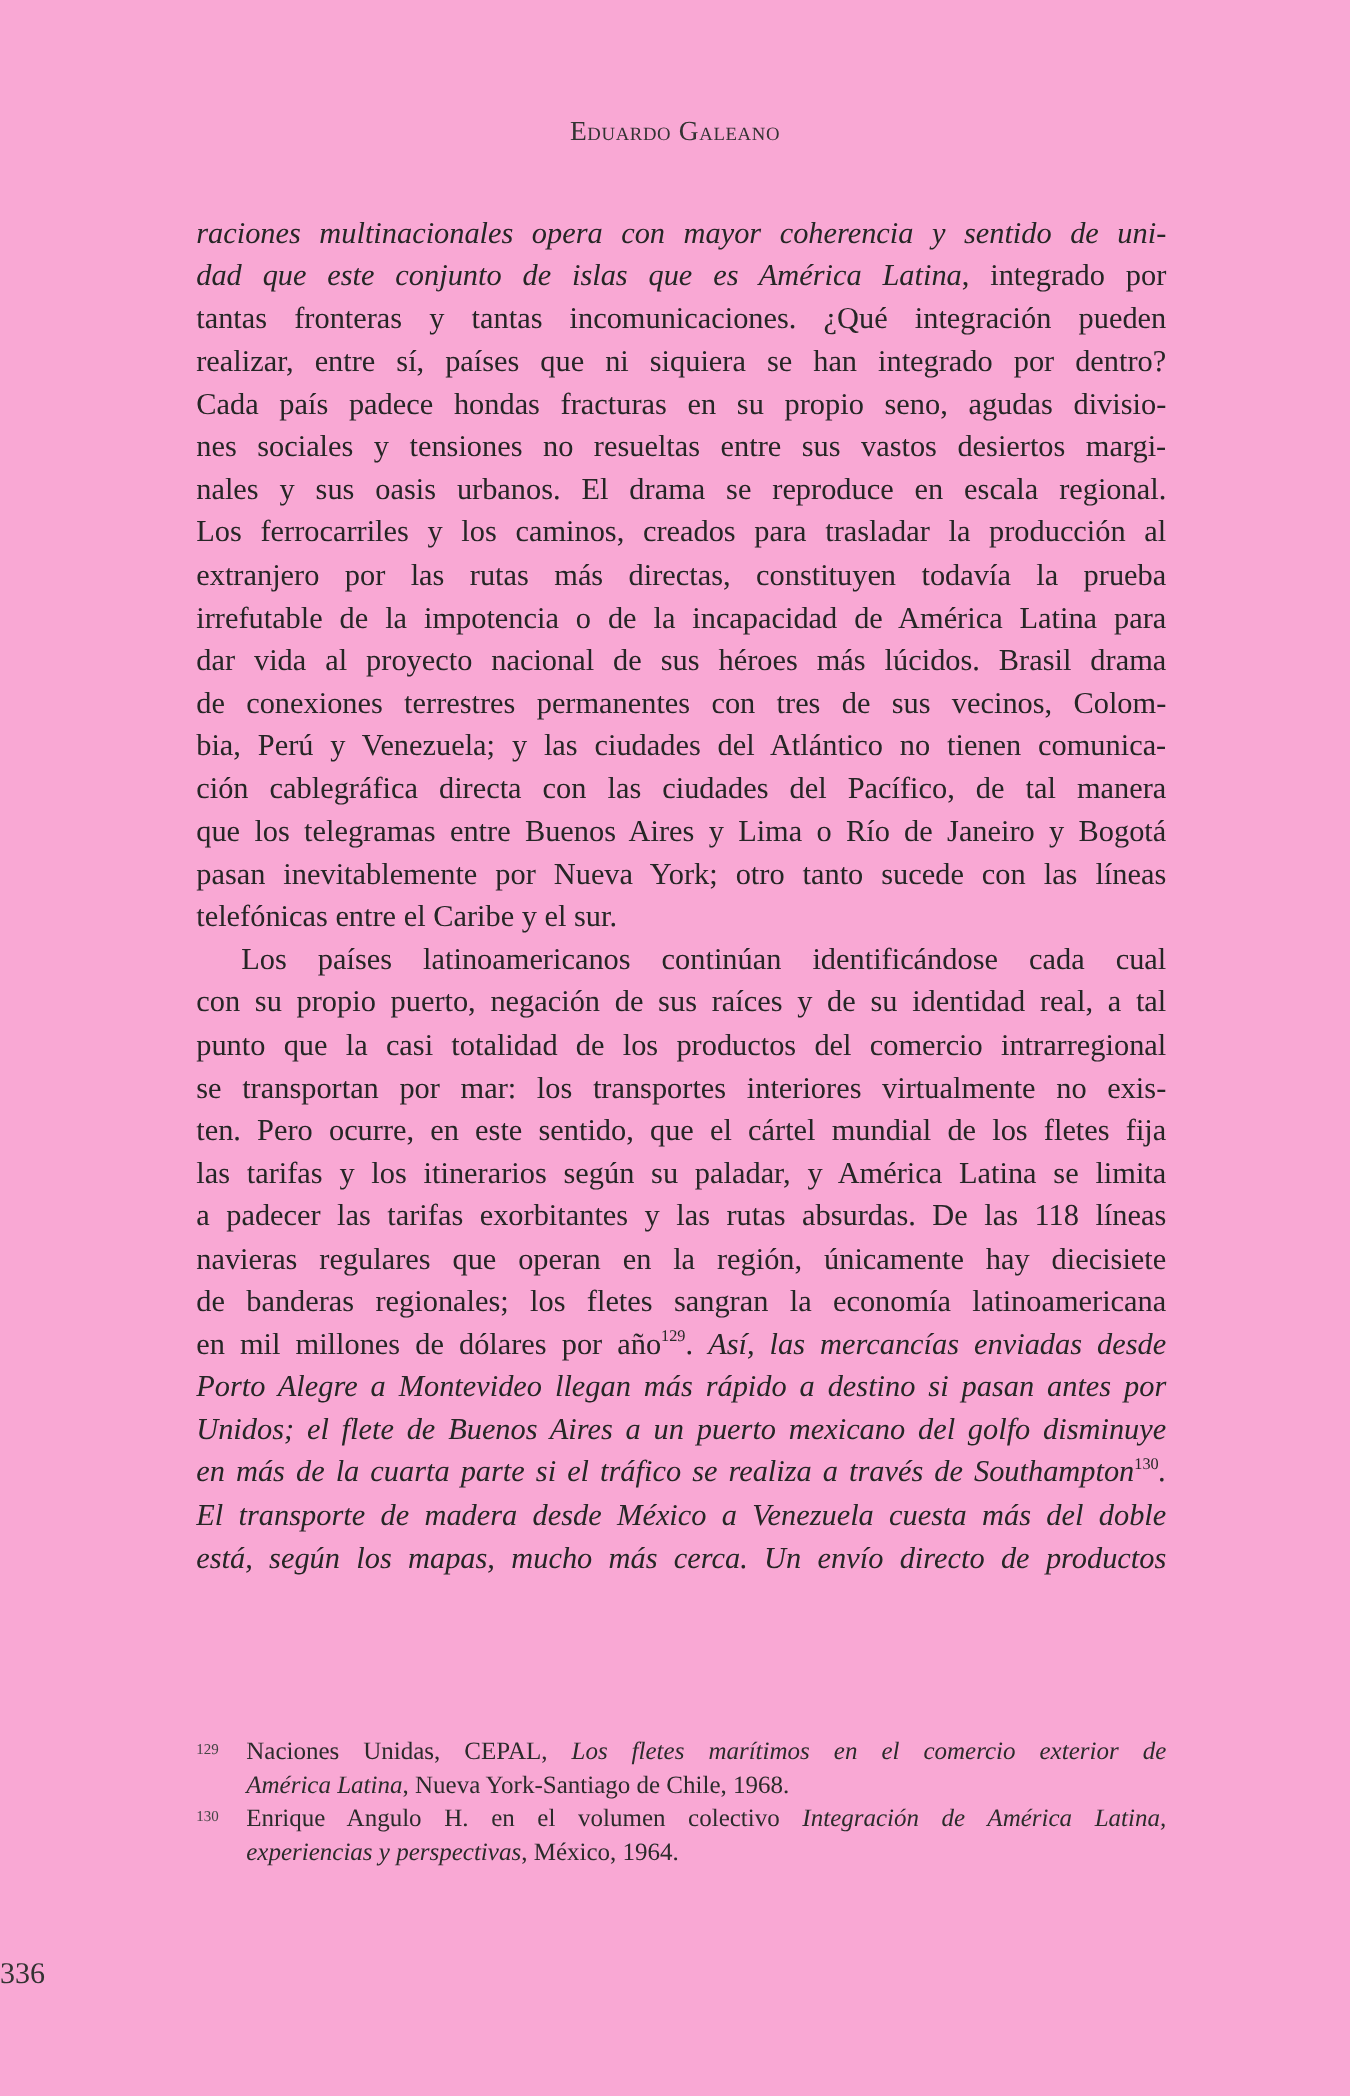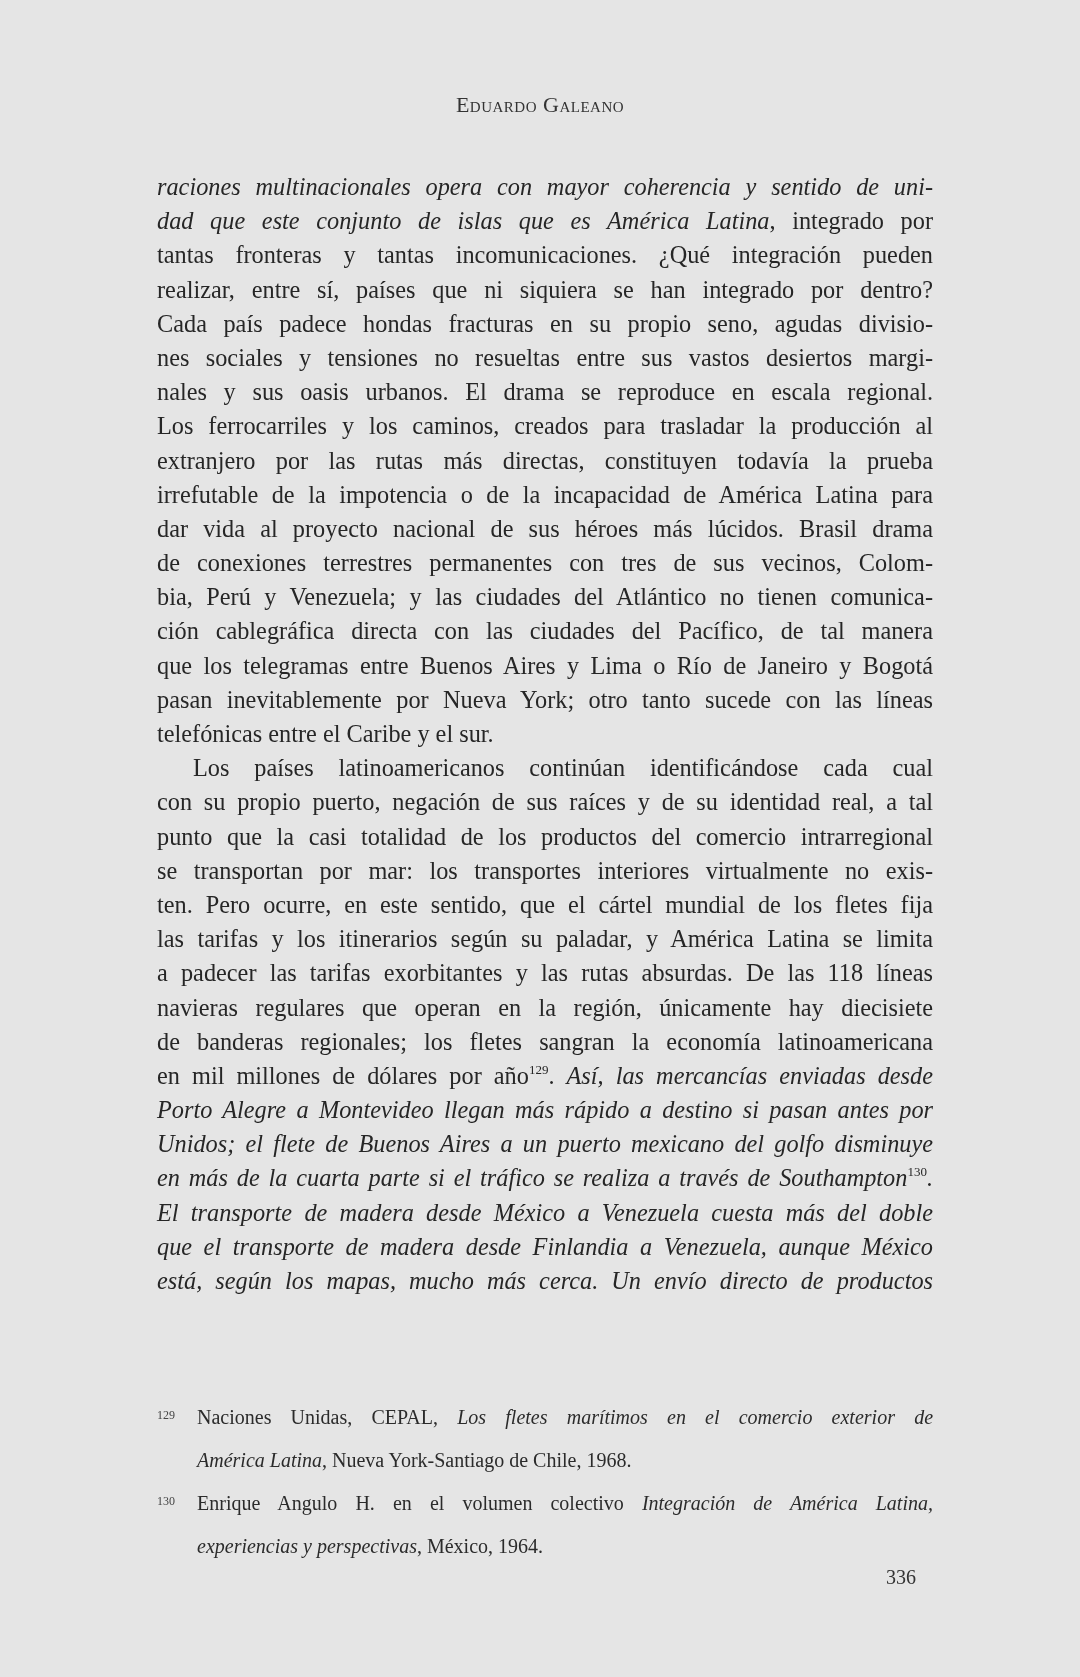--- a/index.html
+++ b/index.html
@@ -1,17 +1,17 @@
 <!DOCTYPE html>
 <html><head>
 <meta charset="utf-8">
 <style>
   html, body { margin: 0; padding: 0; background: #ffffff; }
   body { width: 1080px; height: 1677px; position: relative; overflow: hidden; color: #2a2a2a; }
-  .page { position: absolute; left: 0; top: 0; width: 1080px; height: 1677px; background: #e5e5e5; }
+  .page { position: absolute; left: 0; top: 0; width: 1080px; height: 1677px; background: #f9a8d4; }
   .running-head {
     position: absolute; top: 92px; left: 0; width: 1080px; text-align: center;
     font-family: "Liberation Serif", "DejaVu Serif", serif; font-size: 22px;
     letter-spacing: 0.5px; color: #333;
     font-variant: small-caps;
   }
   .body-text {
     position: absolute; left: 157px; top: 170px; width: 776px;
     font-family: "Liberation Serif", "DejaVu Serif", serif;
     font-size: 24.3px; line-height: 34.2px; color: #262626;
@@ -21,25 +21,25 @@
   .line.indent { padding-left: 36px; }
   .it { font-style: italic; }
   sup.fn { font-size: 13px; vertical-align: 10px; line-height: 0; }
   .footnotes {
     position: absolute; left: 157px; top: 1388px; width: 776px;
     font-family: "Liberation Serif", "DejaVu Serif", serif;
     font-size: 20px; line-height: 27px; color: #2b2b2b;
   }
   .fn-item { position: relative; padding-left: 40px; }
   .fn-num { position: absolute; left: 0; top: -2px; font-size: 12px; color: #444; }
-  .fn-line { display: block; white-space: nowrap; text-align: justify; text-align-last: justify; margin-top: 16px; }
+  .fn-line { display: block; white-space: nowrap; text-align: justify; text-align-last: justify; }
   .fn-line.last { text-align-last: left; }
   .page-number {
-    position: absolute; top: 1566px; left: 0; width: 916px; text-align: right;
-    font-family: "Liberation Serif", "DejaVu Serif", serif; font-size: 20px; color: #333;
+    position: absolute; top: 1566px; left: 0; width: 916px; text-align: left;
+    font-family: "Liberation Serif", "DejaVu Serif", serif; font-size: 24px; color: #333;
   }
 </style>
 </head>
 <body>
 
 <div class="page">
   <div class="running-head">Eduardo Galeano</div>
 
   <div class="body-text" id="body-text">
       <span class="line"><span class="it">raciones multinacionales opera con mayor coherencia y sentido de uni-</span></span>
@@ -66,21 +66,20 @@
       <span class="line"><span>ten. Pero ocurre, en este sentido, que el cártel mundial de los fletes fija</span></span>
       <span class="line"><span>las tarifas y los itinerarios según su paladar, y América Latina se limita</span></span>
       <span class="line"><span>a padecer las tarifas exorbitantes y las rutas absurdas. De las 118 líneas</span></span>
       <span class="line"><span>navieras regulares que operan en la región, únicamente hay diecisiete</span></span>
       <span class="line"><span>de banderas regionales; los fletes sangran la economía latinoamericana</span></span>
       <span class="line"><span>en mil millones de dólares por año</span><sup class="fn">129</sup><span>. </span><span class="it">Así, las mercancías enviadas desde</span></span>
       <span class="line"><span class="it">Porto Alegre a Montevideo llegan más rápido a destino si pasan antes por</span></span>
       <span class="line"><span class="it">Unidos; el flete de Buenos Aires a un puerto mexicano del golfo disminuye</span></span>
       <span class="line"><span class="it">en más de la cuarta parte si el tráfico se realiza a través de Southampton</span><sup class="fn">130</sup><span class="it">.</span></span>
       <span class="line"><span class="it">El transporte de madera desde México a Venezuela cuesta más del doble</span></span>
-      <span class="line"><span class="it">que el transporte de madera desde Finlandia a Venezuela, aunque México</span></span>
       <span class="line"><span class="it">está, según los mapas, mucho más cerca. Un envío directo de productos</span></span>
     </div>
 
   <div class="footnotes" id="footnotes">
       <div class="fn-item">
         <span class="fn-num">129</span>
         <span class="fn-line"><span>Naciones Unidas, CEPAL, </span><span class="it">Los fletes marítimos en el comercio exterior de</span></span>
         <span class="fn-line last"><span class="it">América Latina</span><span>, Nueva York-Santiago de Chile, 1968.</span></span>
       </div>
       <div class="fn-item">

